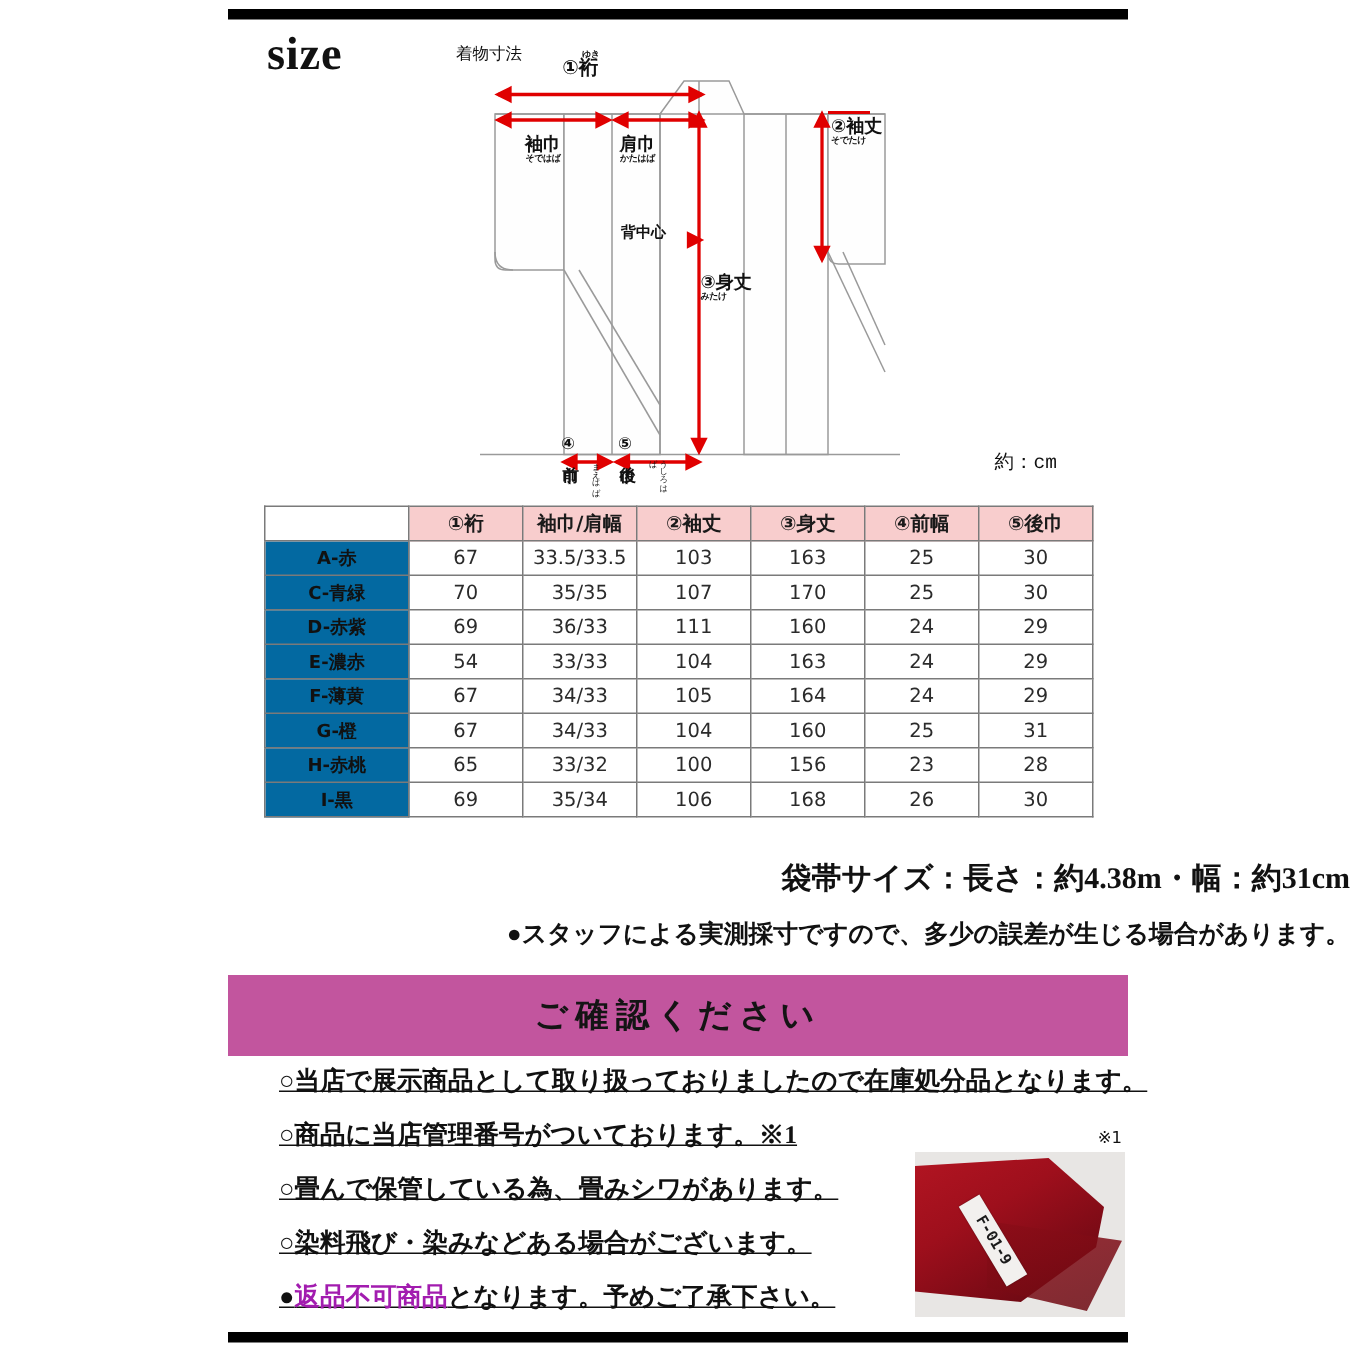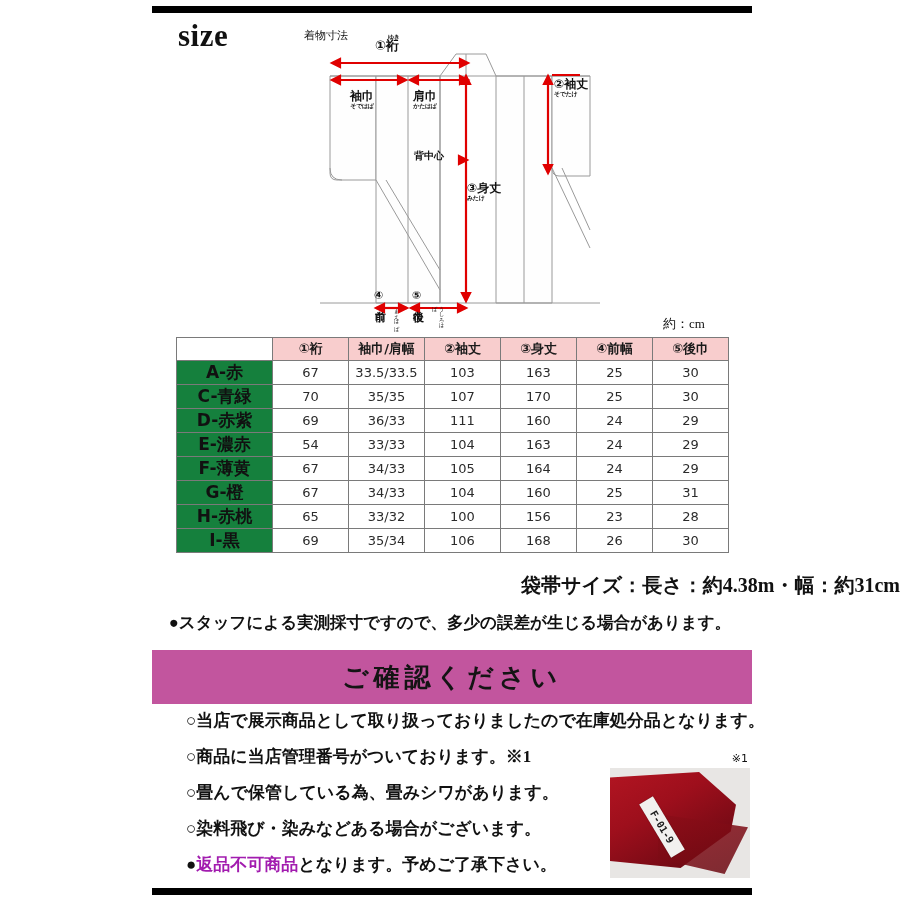--- a/index.html
+++ b/index.html
@@ -85,23 +85,23 @@
     writing-mode: vertical-rl;
     text-orientation: upright;
     color: #111;
     letter-spacing: -0.5px;
   }
 
   
   .approx-note {
     position: absolute;
     left: 663px;
-    top: 315px;
+    top: 299px;
     font-size: 13px;
-    font-family: Liberation Serif, serif;
+    font-family: Liberation Mono, monospace;
     color: #111111;
   }
 
   
   .size-table {
     position: absolute;
     left: 176px;
     top: 337px;
     width: 552px;
     border-collapse: collapse;
@@ -122,23 +122,23 @@
     background: #f8cdcd;
     font-weight: 700;
     color: #1a1a1a;
     font-size: 13px;
   }
   .size-table thead th.corner {
     background: #ffffff;
     border-left: 1px solid #7a7a7a;
   }
   .size-table tbody th.rowlabel {
-    background: #15803d;
-    font-weight: 700;
-    font-size: 17px;
+    background: #0369a1;
+    font-weight: 700;
+    font-size: 12px;
     color: #111111;
     text-align: center;
   }
   .col-label { width: 96px; }
   .col-num   { width: 76px; }
 
   
   .obi-line {
     position: absolute;
     left: 0; right: 0;
@@ -146,41 +146,41 @@
     text-align: right;
     font-size: 20px;
     font-weight: 700;
     color: #111111;
     font-family: "Liberation Serif", "DejaVu Serif", serif;
   }
   .disclaimer-line {
     position: absolute;
     left: 0; right: 0;
     top: 612px;
-    text-align: center;
+    text-align: right;
     font-size: 16.5px;
     font-weight: 700;
     color: #111111;
     font-family: "Liberation Serif", "DejaVu Serif", serif;
   }
 
   
   .confirm-banner {
     position: absolute;
     left: 152px;
     top: 650px;
     width: 600px;
     height: 54px;
     background: #c2559e;
     display: flex;
     align-items: center;
     justify-content: center;
   }
   .confirm-banner span {
-    font-size: 26px;
+    font-size: 22px;
     font-weight: 700;
     color: #141414;
     letter-spacing: 5px;
     font-family: "Liberation Serif", "DejaVu Serif", serif;
   }
 
   
   .notes {
     position: absolute;
     left: 186px;
@@ -188,20 +188,21 @@
     width: 600px;
   }
   .note-item {
     font-size: 17px;
     font-weight: 700;
     color: #111111;
     line-height: 1;
     margin-bottom: 19px;
     white-space: nowrap;
     font-family: "Liberation Serif", "DejaVu Serif", serif;
+    text-decoration: underline;
   }
   .note-item .hl-red { color: #a21caf; }
 
   
   .photo-wrap {
     position: absolute;
     left: 610px;
     top: 768px;
     width: 140px;
     height: 110px;

